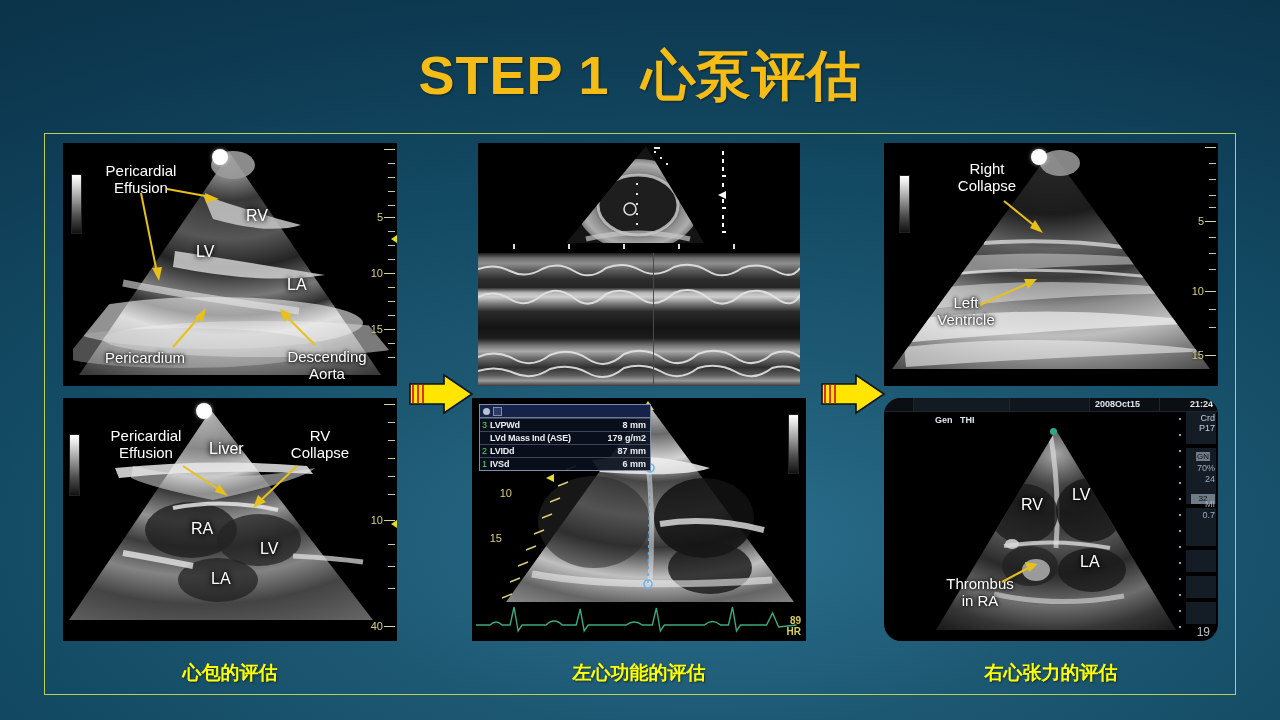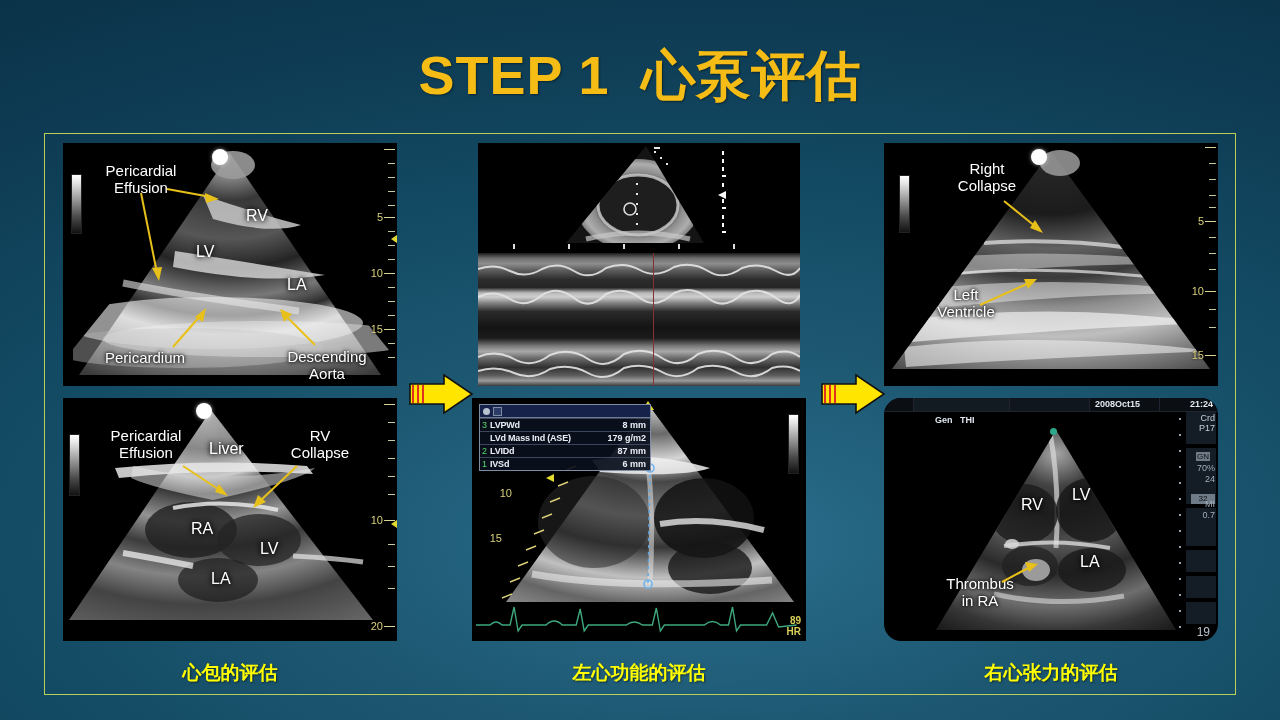--- a/index.html
+++ b/index.html
@@ -281,21 +281,21 @@
     <div class="dtick" style="top:60px;"></div>
       <div class="dtick" style="top:78px;"></div>
     <div class="dtick" style="top:96px;"></div>
     <div class="dtick maj" style="top:122px;"></div>
     <div class="dnum" style="top:122px;">10</div>
     <div class="dmark" style="top:122px;"></div>
     <div class="dtick" style="top:146px;"></div>
       <div class="dtick" style="top:168px;"></div>
     <div class="dtick" style="top:190px;"></div>
     <div class="dtick maj" style="top:228px;"></div>
-    <div class="dnum" style="top:228px;">20</div>
+    <div class="dnum" style="top:228px;">40</div>
   </div>
 
   <div class="us-label" style="left:28px;top:30px;width:110px;">Pericardial
 Effusion</div>
   <div class="us-tag" style="left:146px;top:42px;">Liver</div>
   <div class="us-label" style="left:212px;top:30px;width:90px;">RV
 Collapse</div>
   <div class="us-tag" style="left:128px;top:122px;">RA</div>
   <div class="us-tag" style="left:197px;top:142px;">LV</div>
   <div class="us-tag" style="left:148px;top:172px;">LA</div>
@@ -513,21 +513,21 @@
     <div class="dtick maj" style="top:148px;"></div>
     <div class="dnum" style="top:148px;">10</div>
     <div class="dtick" style="top:166px;"></div>
       <div class="dtick" style="top:184px;"></div>
     <div class="dtick maj" style="top:212px;"></div>
     <div class="dnum" style="top:212px;">15</div>
   </div>
 
   <div class="us-label" style="left:48px;top:18px;width:110px;">Right
 Collapse</div>
-  <div class="us-label" style="left:32px;top:144px;width:100px;">Left
+  <div class="us-label" style="left:32px;top:152px;width:100px;">Left
 Ventricle</div>
 
   <svg class="ann" width="334" height="243" style="left:0;top:0;">
     <g stroke="#e8c01a" stroke-width="2" fill="none">
       <line x1="120" y1="58" x2="152" y2="84"></line>
         <polygon points="159,90 146,85 151,77" fill="#e8c01a" stroke="none"></polygon>
       <line x1="96" y1="162" x2="145" y2="140"></line>
         <polygon points="153,136 140,136 144,146" fill="#e8c01a" stroke="none"></polygon>
     </g>
   </svg>

